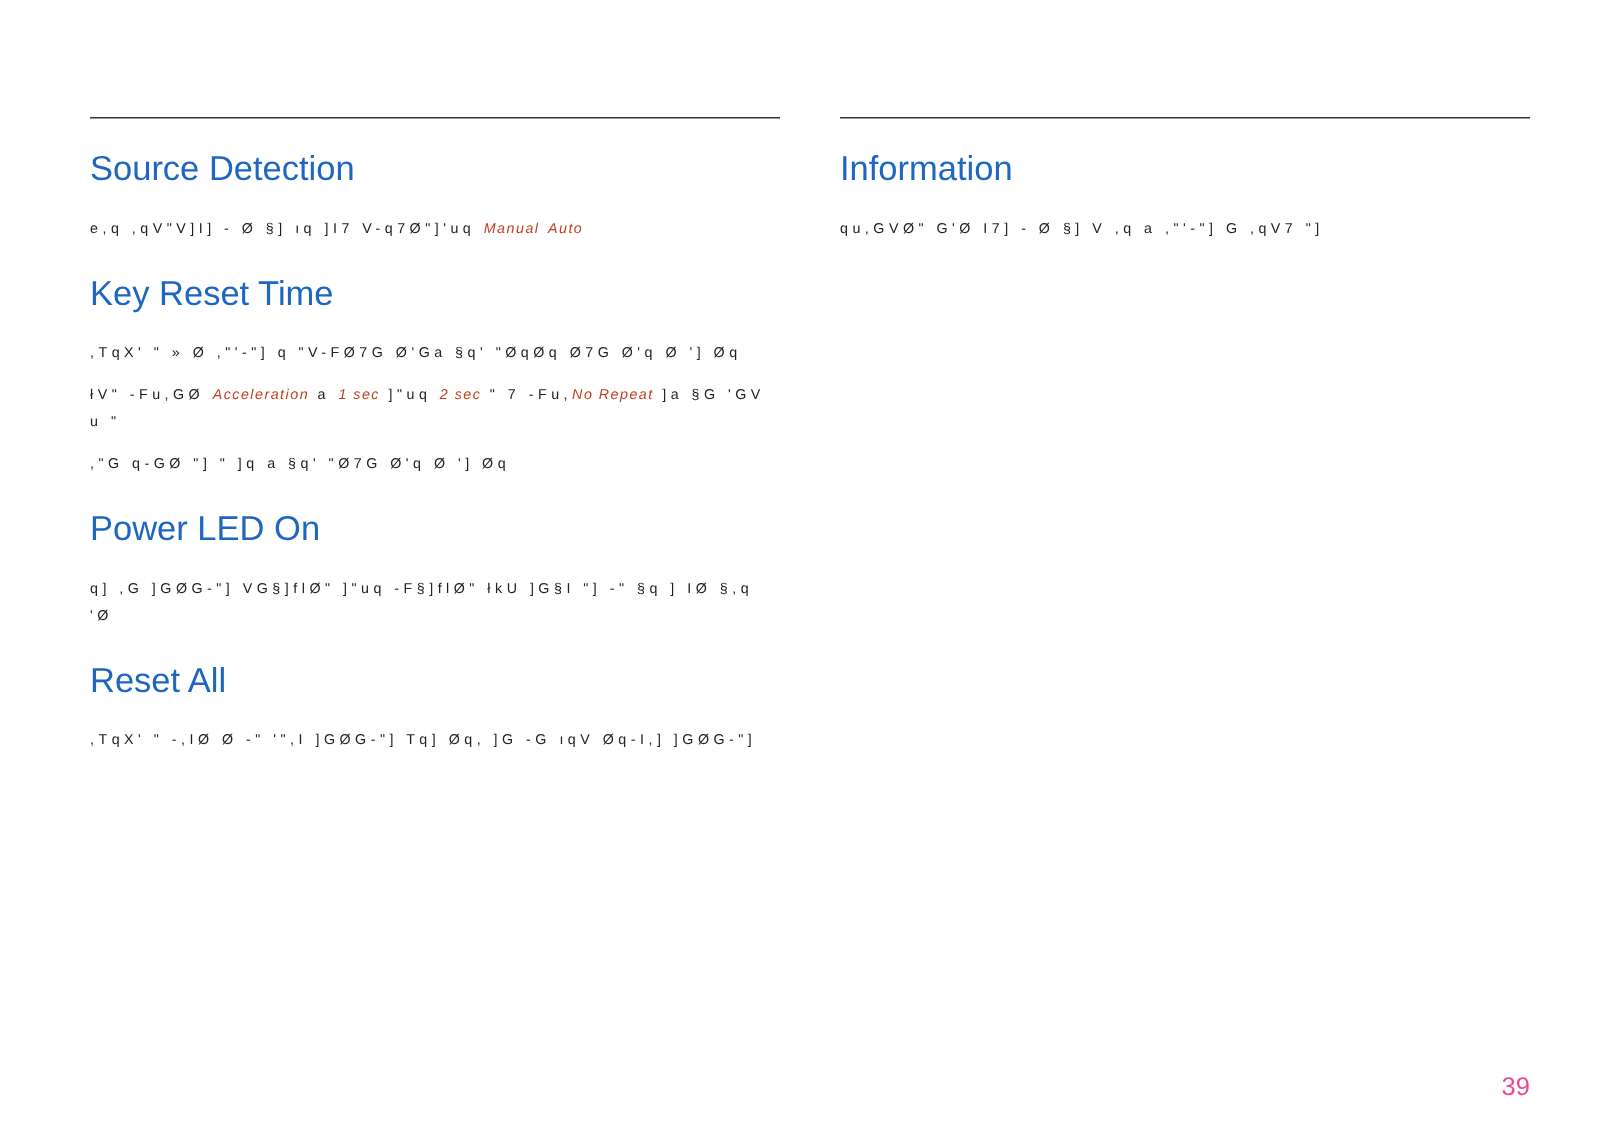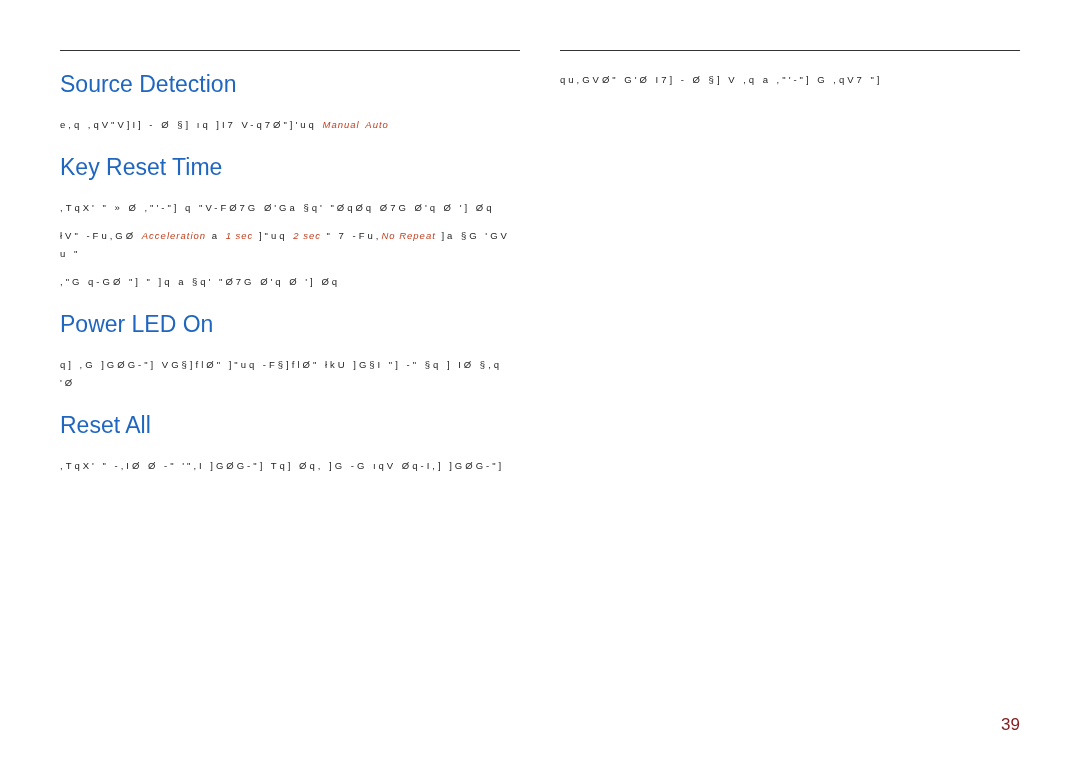--- a/index.html
+++ b/index.html
@@ -11,20 +11,21 @@
     box-sizing: border-box;
     position: relative;
     background: #fff;
   }
   .columns {
     display: flex;
     gap: 40px;
   }
   .col {
     flex: 1;
+    margin-top: 28px;
   }
   .hr {
     border-top: 1.5px solid #333;
     margin-bottom: 20px;
   }
   .section-title {
     color: #1f66c1;
     font-size: 23px;
     font-weight: 400;
     margin: 20px 0 18px 0;
@@ -39,21 +40,21 @@
   .hl {
     color: #c04020;
     letter-spacing: 1px;
     font-style: italic;
   }
   .page-num {
     position: absolute;
     bottom: 28px;
     right: 60px;
     font-size: 17px;
-    color: #7f1d1d;
+    color: #ec4899;
   }
 </style>
 </head>
 <body>
 
 <div class="columns">
   <div class="col">
     <div class="hr"></div>
     <div id="left-sections">
         <div class="section-title">Source Detection</div>
@@ -64,18 +65,19 @@
         <div class="body-text"><span>,"G q-GØ "] " ]q a §q' "Ø7G Ø'q Ø '] Øq</span></div>
         <div class="section-title">Power LED On</div>
         <div class="body-text"><span>q]  ,G ]GØG-"] VG§]flØ" ]"uq -F§]flØ" łkU ]G§I "] -" §q ] IØ §,q 'Ø</span></div>
         <div class="section-title">Reset All</div>
         <div class="body-text"><span>,TqX' " -,IØ Ø -" '",I ]GØG-"] Tq] Øq, ]G -G ıqV Øq-I,] ]GØG-"]</span></div>
       </div>
   </div>
   <div class="col">
     <div class="hr"></div>
     <div id="right-sections">
+        <div class="section-title">Information</div>
         <div class="body-text"><span>qu,GVØ" G'Ø I7] - Ø §] V ,q a ,"'-"] G ,qV7 "]</span></div>
       </div>
   </div>
 </div>
 
 <div class="page-num">39</div>
 
 </body></html>

